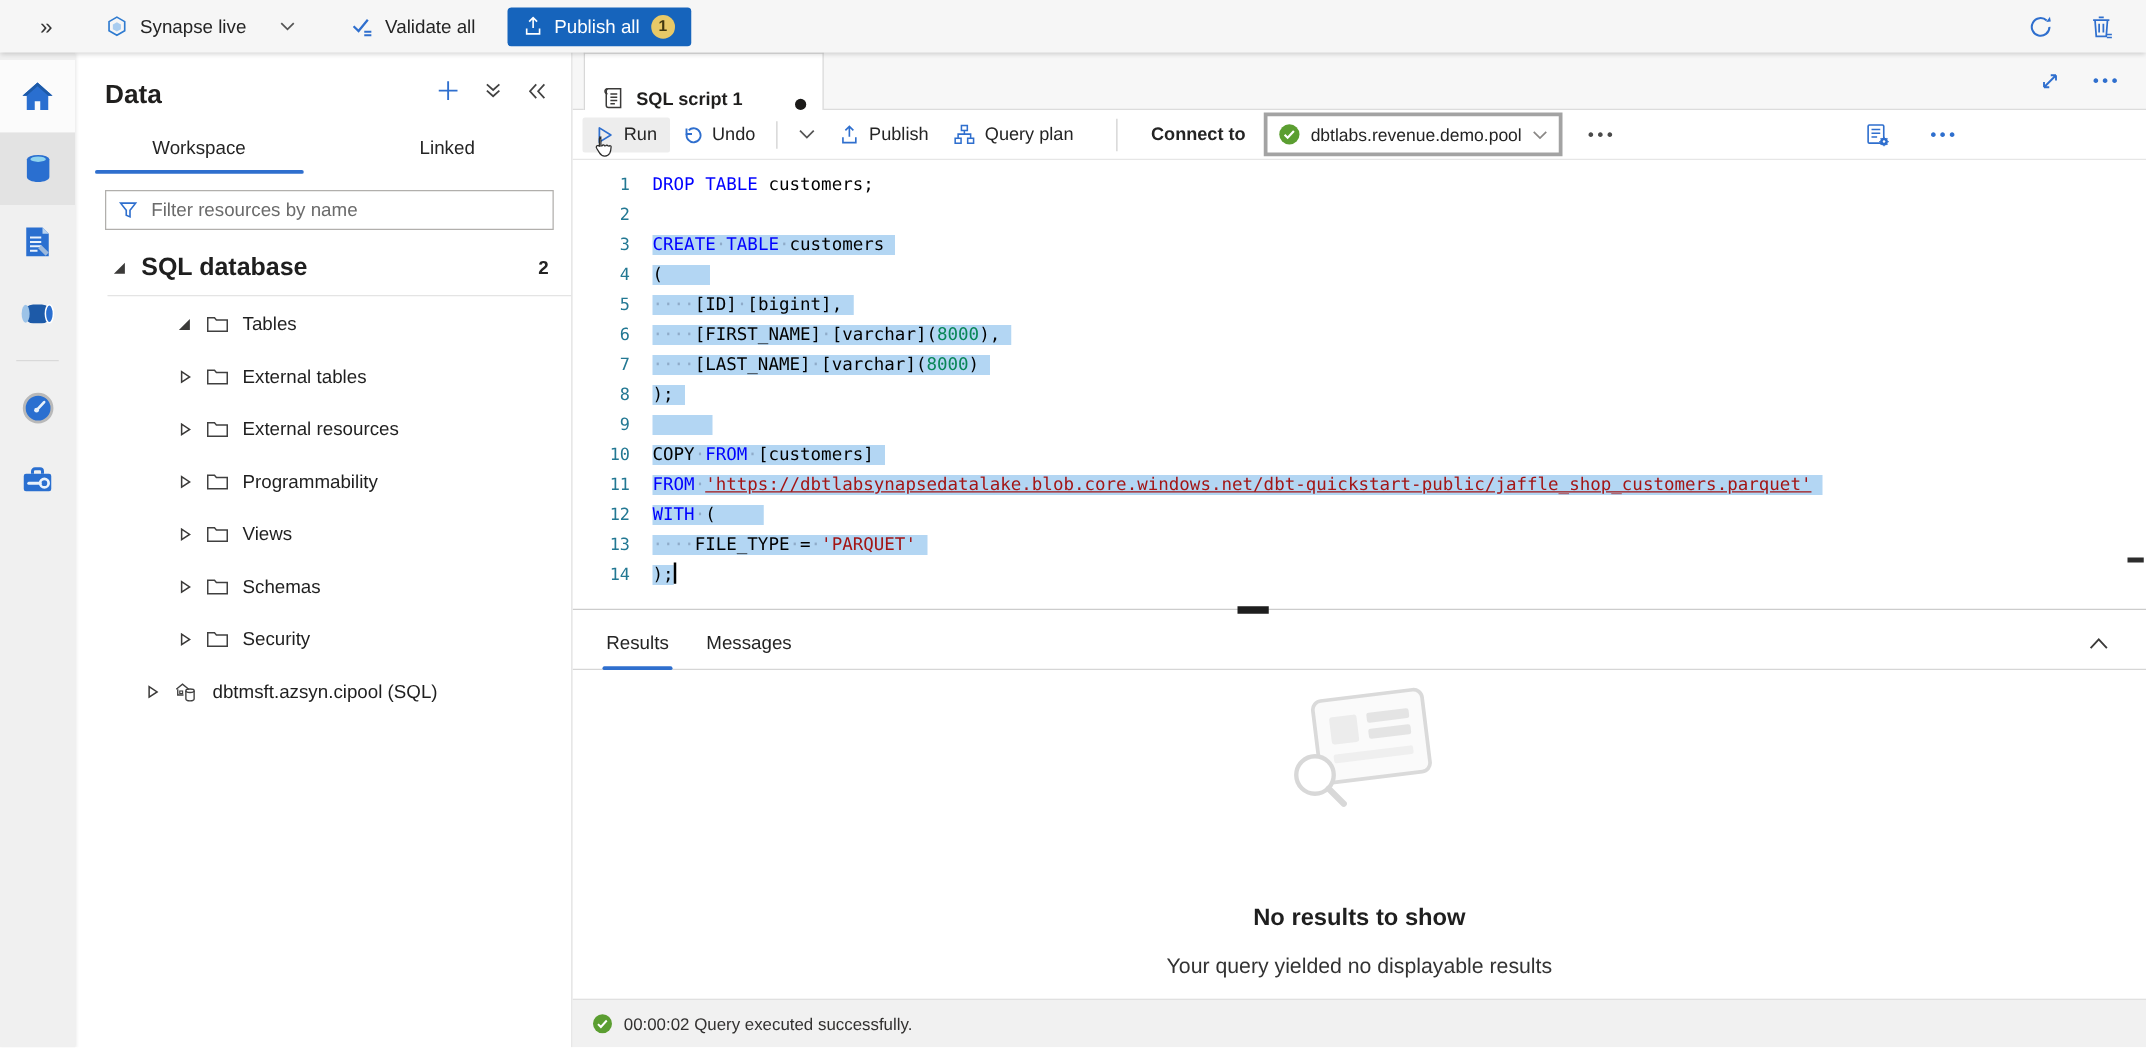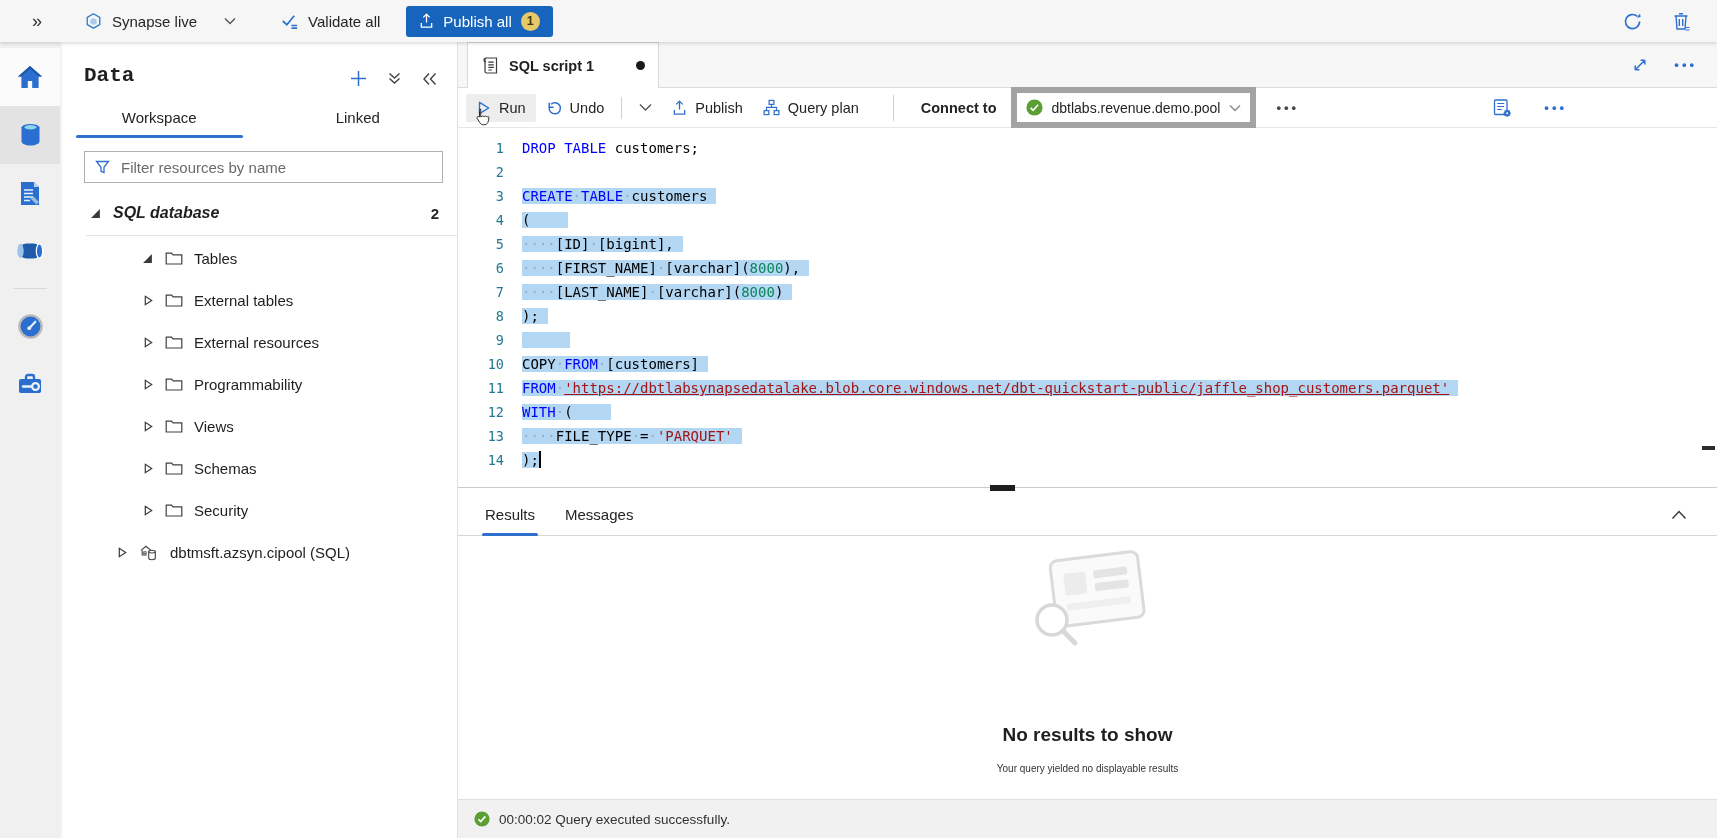--- a/index.html
+++ b/index.html
@@ -24,60 +24,60 @@
   #rail{position:absolute;top:42px;left:0;width:60px;height:796px;background:#f0f0f0;
         box-shadow:1px 0 3px rgba(0,0,0,.10);padding-top:6px;box-sizing:border-box;z-index:4;}
   .rail-item{width:60px;height:58px;display:flex;align-items:center;justify-content:center;}
   .rail-item.alt{background:#fbfbfb;}
   .rail-item.selected{background:#e3e3e3;}
   .rail-div{height:1px;background:#d9d9d9;margin:8px 13px;}
 
   
   #datapanel{position:absolute;top:42px;left:60px;width:398px;height:796px;background:#fff;
              border-right:1px solid #e0e0e0;box-sizing:border-box;z-index:3;}
-  .dp-header{display:flex;align-items:flex-end;padding:22px 20px 8px 24px;font-family:Liberation Mono, monospace;}
+  .dp-header{display:flex;align-items:flex-start;padding:22px 20px 8px 24px;}
   .dp-title{font-size:21px;font-weight:700;color:#201f1e;}
   .dp-actions{margin-left:auto;display:flex;align-items:center;gap:20px;}
   .dp-tabs{display:flex;margin-top:4px;}
   .dp-tab{flex:1;text-align:center;font-size:15px;color:#242424;padding:10px 0 12px;position:relative;cursor:pointer;}
   .dp-tab.active::after{content:"";position:absolute;left:16px;right:16px;bottom:0;height:3px;
                         background:#2f6fce;border-radius:2px;}
   .dp-filter{margin:13px 14px 8px 24px;height:32px;border:1px solid #b1afac;background:#fff;
              display:flex;align-items:center;gap:9px;padding:0 10px;box-sizing:border-box;}
   .dp-filter input{border:none;outline:none;flex:1;font-size:15px;color:#ec4899;
                    font-family:"Liberation Sans",sans-serif;background:transparent;}
   .dp-filter input::placeholder{color:#6b6b6b;}
   .tree{margin-top:9px;font-size:15px;color:#1f1f1f;}
   .tree-row{display:flex;align-items:center;height:42px;gap:11px;cursor:pointer;}
   .tree-row .chev{width:12px;flex:none;display:flex;}
   .tree-row .node-icon{flex:none;display:flex;}
   .tree-label{white-space:nowrap;}
-  .tree-row.root .tree-label{font-weight:700;font-size:16px;font-style:italic;}
+  .tree-row.root .tree-label{font-weight:700;font-size:20px;}
   .tree-count{margin-left:auto;padding-right:18px;font-weight:700;font-size:15px;color:#242424;}
   .tree-div{height:1px;background:#e4e4e4;margin:1px 0 1px 26px;}
 
   
   #main{position:absolute;top:42px;left:458px;width:1259px;height:796px;display:flex;flex-direction:column;}
   .tabstrip{height:46px;background:#f7f7f7;border-bottom:1px solid #dcdcdc;display:flex;box-sizing:border-box;}
   .doc-tab{width:192px;margin-left:9px;background:#fff;border:1px solid #d8d8d8;border-bottom:none;
-           display:flex;align-items:center;gap:10px;padding:0 13px;box-sizing:border-box;height:46px;cursor:pointer;}
+           display:flex;align-items:flex-end;gap:10px;padding:0 13px;box-sizing:border-box;height:46px;cursor:pointer;}
   .doc-tab-title{font-size:14.5px;font-weight:700;color:#201f1e;white-space:nowrap;}
   .dirty-dot{width:9px;height:9px;border-radius:50%;background:#1b1a19;margin-left:auto;}
   .strip-actions{margin-left:auto;display:flex;align-items:center;gap:26px;padding-right:20px;}
   .dots{font-size:13px;letter-spacing:3px;font-weight:700;cursor:pointer;}
   .dots.blue{color:#2f6fce;}
   .dots.gray{color:#4a4a4a;}
 
   .toolbar{height:40px;background:#fff;border-bottom:1px solid #e6e6e6;display:flex;align-items:center;
            font-size:14.5px;color:#242424;box-sizing:border-box;}
   .tbtn{display:flex;align-items:center;gap:8px;padding:6px 10px;border-radius:2px;cursor:pointer;white-space:nowrap;}
   .tbtn.hovered{background:#ededed;margin-left:8px;}
   .tsep{width:1px;height:22px;background:#cfcfcf;margin:0 7px;}
   .connect-label{font-weight:700;margin:0 14px 0 20px;white-space:nowrap;}
-  .pool-select{display:flex;align-items:center;gap:9px;height:29px;border:6px solid #a3a3a3;background:#fff;
+  .pool-select{display:flex;align-items:center;gap:9px;height:29px;border:3px solid #a3a3a3;background:#fff;
                padding:0 9px;cursor:pointer;}
   .pool-name{font-size:14px;color:#242424;white-space:nowrap;}
   .toolbar-right{margin-left:auto;display:flex;align-items:center;gap:32px;margin-right:150px;}
 
   
   .editor{height:354px;background:#fff;position:relative;overflow:hidden;
           font-family:"DejaVu Sans Mono","Liberation Mono",monospace;font-size:14px;line-height:24px;
           padding-top:8px;box-sizing:border-box;}
   .code-line{display:flex;height:24px;white-space:pre;}
   .gutter{width:46px;flex:none;text-align:right;color:#237893;font-size:13.5px;}
@@ -97,21 +97,21 @@
   .rtabs{height:42px;display:flex;align-items:center;border-bottom:1px solid #d6d6d6;
          padding-left:12px;box-sizing:border-box;}
   .rtab{height:42px;display:flex;align-items:center;margin:0 12px;padding:0 3px;font-size:15px;
         color:#242424;position:relative;cursor:pointer;}
   .rtab.active::after{content:"";position:absolute;left:0;right:0;bottom:0;height:3px;
                       background:#2f6fce;border-radius:2px;}
   .collapse-chev{margin-left:auto;margin-right:30px;cursor:pointer;}
   .rbody{flex:1;background:#fff;display:flex;flex-direction:column;align-items:center;overflow:hidden;}
   .empty-illus{margin-top:10px;}
   .empty-title{margin-top:66px;font-size:19px;font-weight:700;color:#1f1f1f;}
-  .empty-sub{margin-top:17px;font-size:10px;color:#333;}
+  .empty-sub{margin-top:17px;font-size:17px;color:#333;}
   .statusbar{height:39px;background:#f1f1f1;border-top:1px solid #e0e0e0;display:flex;align-items:center;
              gap:9px;padding-left:16px;font-size:13.5px;color:#323130;box-sizing:border-box;}
 
   .mouse-cursor{position:absolute;left:473px;top:108px;z-index:20;pointer-events:none;}
 </style>
 </head>
 <body>
 
 <div id="app">
 

